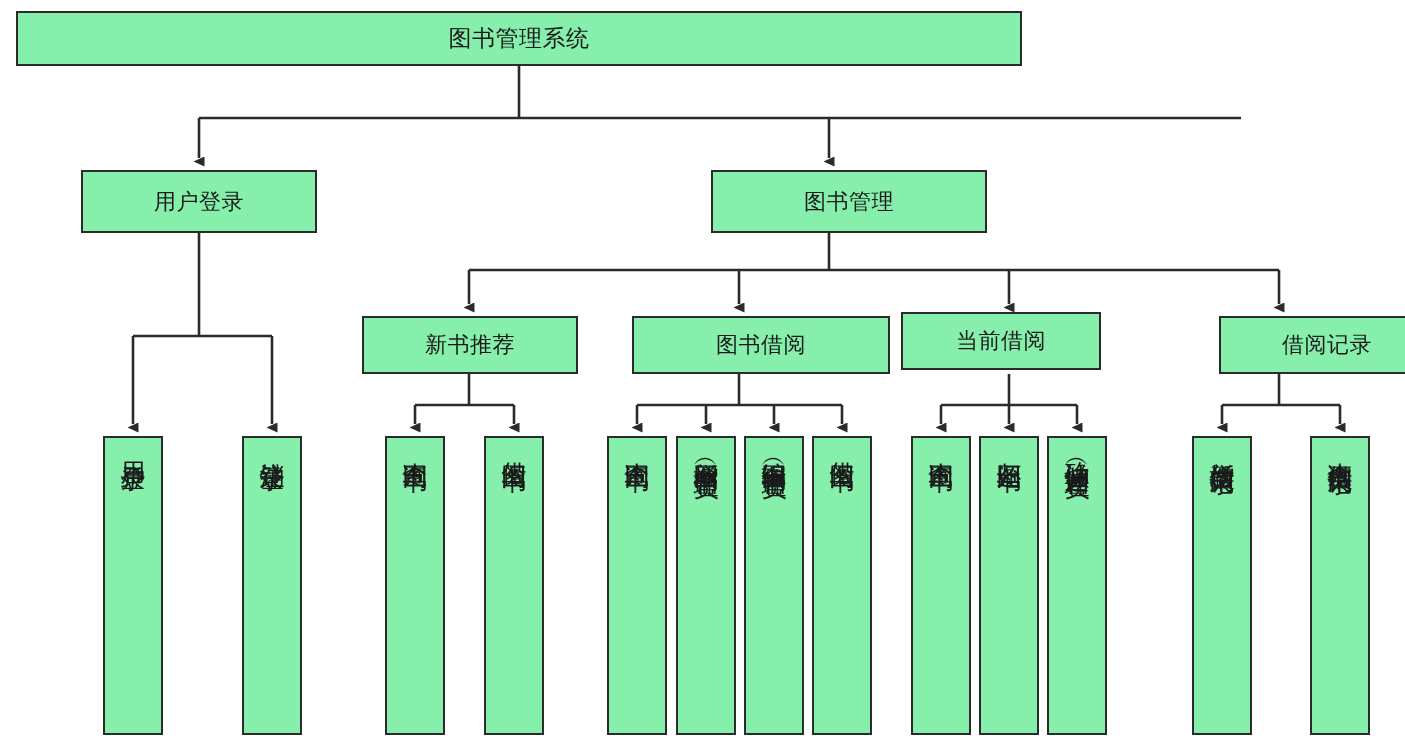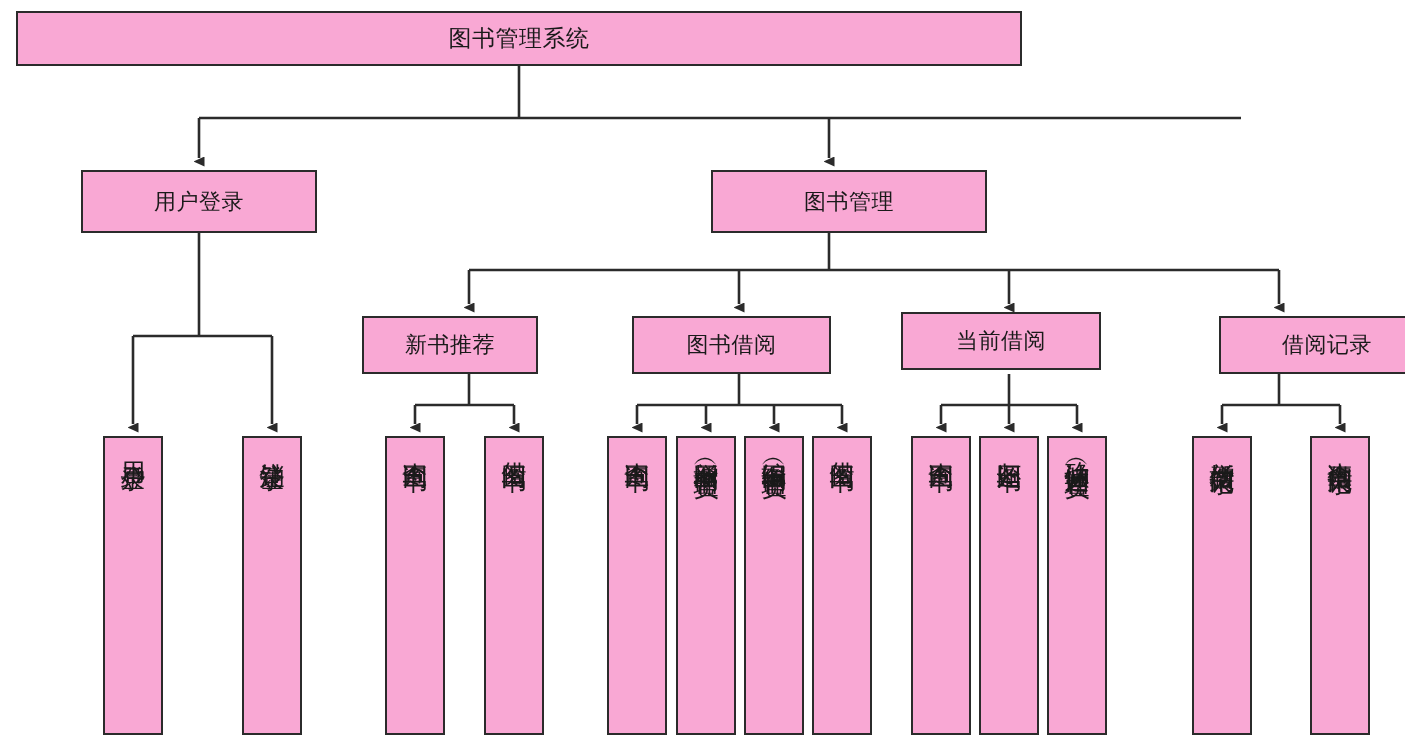--- a/index.html
+++ b/index.html
@@ -23,21 +23,21 @@
     position: absolute;
     left: 0;
     top: 0;
     width: 1405px;
     height: 747px;
     pointer-events: none;
   }
   .node {
     position: absolute;
     box-sizing: border-box;
-    background: #f9a8d4;
+    background: #86efac;
     border: 2px solid #2b2b2b;
     display: flex;
     align-items: center;
     justify-content: center;
     color: #1a1a1a;
     z-index: 2;
   }
   .node .label {
     display: block;
     text-align: center;
@@ -134,24 +134,24 @@
     <span class="label">图书管理系统</span>
   </div>
 
   <div class="node horiz" style="left:81px; top:170px; width:236px; height:63px;">
     <span class="label">用户登录</span>
   </div>
   <div class="node horiz" style="left:711px; top:170px; width:276px; height:63px;">
     <span class="label">图书管理</span>
   </div>
 
-  <div class="node horiz" style="left:362px; top:316px; width:176px; height:58px;">
+  <div class="node horiz" style="left:362px; top:316px; width:216px; height:58px;">
     <span class="label">新书推荐</span>
   </div>
-  <div class="node horiz" style="left:632px; top:316px; width:199px; height:58px;">
+  <div class="node horiz" style="left:632px; top:316px; width:258px; height:58px;">
     <span class="label">图书借阅</span>
   </div>
   <div class="node horiz" style="left:901px; top:312px; width:200px; height:58px;">
     <span class="label">当前借阅</span>
   </div>
   <div class="node horiz" style="left:1171px; top:316px; width:216px; height:58px;margin-left:48px;">
     <span class="label">借阅记录</span>
   </div>
 
   <div class="node vert" style="left:103px; top:436px; width:60px; height:299px;">

